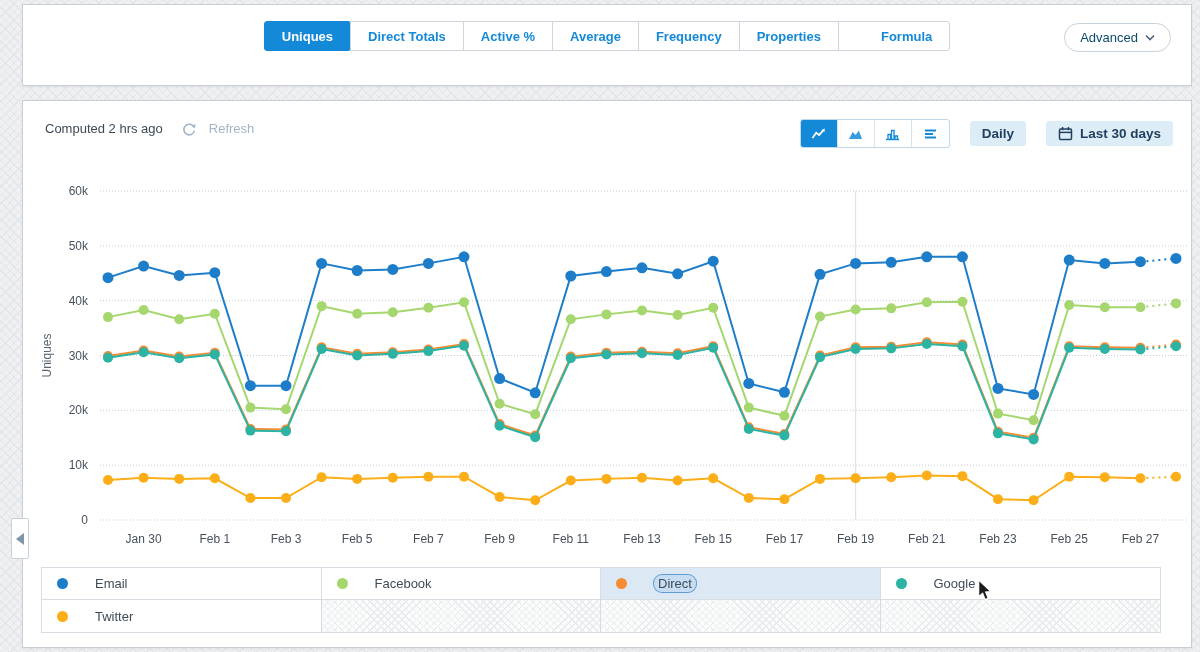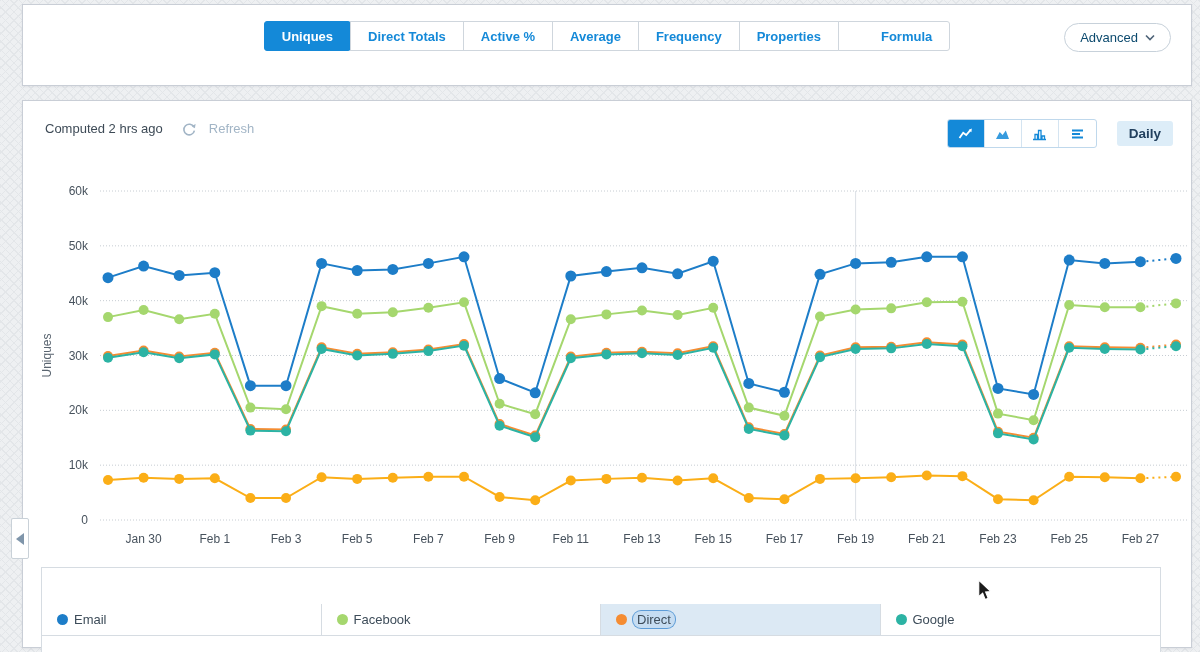--- a/index.html
+++ b/index.html
@@ -64,23 +64,23 @@
   .ytick, .xtick { font-family: "Liberation Sans", sans-serif; font-size: 12px; fill: #47525d; }
   .ylab { font-family: "Liberation Sans", sans-serif; font-size: 12px; fill: #5a6570; }
 
   
   .legend {
     position: absolute; left: 18px; top: 466px; width: 1120px;
     display: grid; grid-template-columns: repeat(4, 1fr);
     border: 1px solid #d6dce2; background: #fff; font-size: 13px;
   }
   .legend-cell {
-    height: 32px; display: flex; align-items: center; gap: 6px;
+    height: 32px; display: flex; align-items: center; gap: 27px;
     padding-left: 15px; border-right: 1px solid #d6dce2; border-bottom: 1px solid #d6dce2;
-    cursor: pointer; color: #3d4c59; margin-top: 36px;
+    cursor: pointer; color: #3d4c59;
   }
   .legend-cell:nth-child(4n) { border-right: none; }
   .legend-cell.row2 { border-bottom: none; }
   .legend-dot { width: 11px; height: 11px; border-radius: 50%; flex: 0 0 auto; }
   .legend-cell.selected { background: #dce9f4; }
   .legend-cell.selected .legend-label { background: #c6ddf2; box-shadow: 0 0 0 1px #5d9cd7; border-radius: 8px; padding: 1px 4px; }
   .legend-cell.hatch {
     cursor: default;
     background-color: #fbfcfc;
     background-image:
@@ -157,20 +157,29 @@
           <svg width="15" height="14" viewBox="0 0 15 14">
             <path d="M2,3.5 h11 M2,7 h8 M2,10.5 h11" stroke="currentColor" stroke-width="2" fill="none"></path>
           </svg>
         </div>
       </div>
 
       <div class="pill-btn">
         <span>Daily</span>
       </div>
 
+      <div class="pill-btn">
+        <svg width="15" height="15" viewBox="0 0 15 15">
+          <rect x="1.5" y="3" width="12" height="10.5" rx="1.2" stroke="#22405e" stroke-width="1.5" fill="none"></rect>
+          <line x1="4.6" y1="1" x2="4.6" y2="4.2" stroke="#22405e" stroke-width="1.5"></line>
+          <line x1="10.4" y1="1" x2="10.4" y2="4.2" stroke="#22405e" stroke-width="1.5"></line>
+          <line x1="1.5" y1="6.4" x2="13.5" y2="6.4" stroke="#22405e" stroke-width="1.5"></line>
+        </svg>
+        <span>Last 30 days</span>
+      </div>
     </div>
   </div>
 
   <svg id="chart-svg" class="chart-svg" width="1184" height="385">
       <line x1="77" x2="1166" y1="344" y2="344" class="grid"></line>
       <text x="65" y="348" class="ytick" text-anchor="end">0</text>
       <line x1="77" x2="1166" y1="289.1666666666667" y2="289.1666666666667" class="grid"></line>
       <text x="65" y="293.1666666666667" class="ytick" text-anchor="end">10k</text>
       <line x1="77" x2="1166" y1="234.33333333333331" y2="234.33333333333331" class="grid"></line>
       <text x="65" y="238.33333333333331" class="ytick" text-anchor="end">20k</text>

